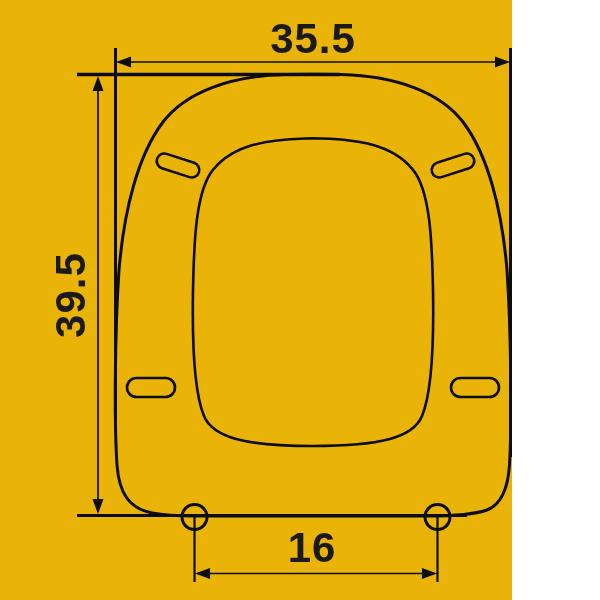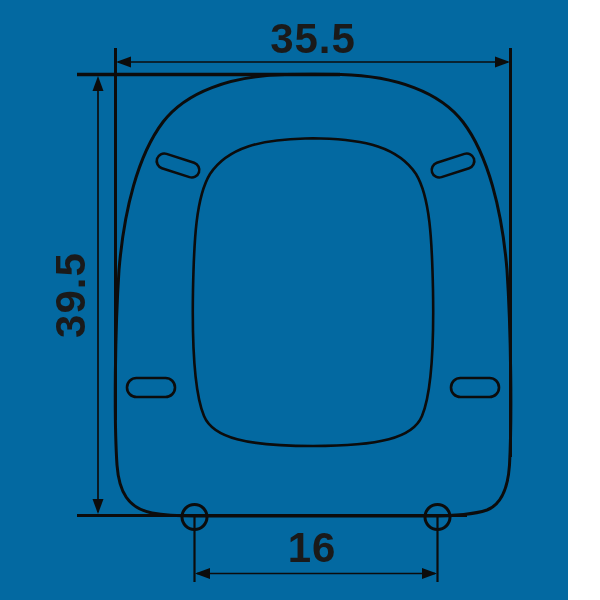--- a/index.html
+++ b/index.html
@@ -3,23 +3,23 @@
 <meta charset="utf-8">
 <style>
   html, body {
     margin: 0;
     padding: 0;
     background: #ffffff;
     font-family: "Liberation Sans", sans-serif;
   }
   #canvas {
     position: relative;
-    width: 568px;
+    width: 512px;
     height: 600px;
-    background: #0369a1;
+    background: #eab308;
     overflow: hidden;
   }
   svg { display: block; }
   .outline   { fill: none; stroke: #0c0c0c; stroke-width: 3;   stroke-linecap: round; }
   .inner     { fill: none; stroke: #0c0c0c; stroke-width: 2.6; }
   .slot      { fill: none; stroke: #0c0c0c; stroke-width: 2.6; }
   .hole      { fill: none; stroke: #0c0c0c; stroke-width: 3; }
   .ext       { fill: none; stroke: #0c0c0c; stroke-width: 3;   }
   .ext-thick { fill: none; stroke: #0c0c0c; stroke-width: 3.6; }
   .dim       { fill: none; stroke: #0c0c0c; stroke-width: 1.7; }

